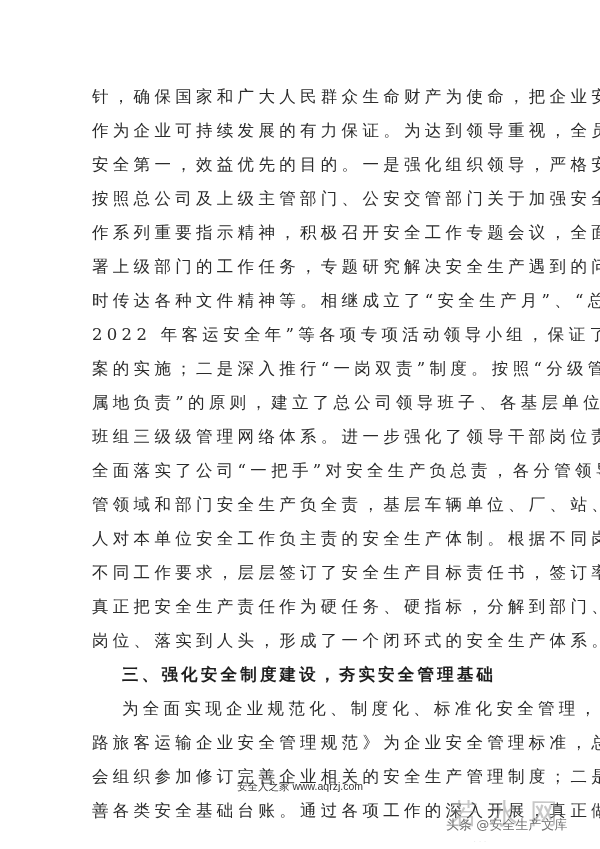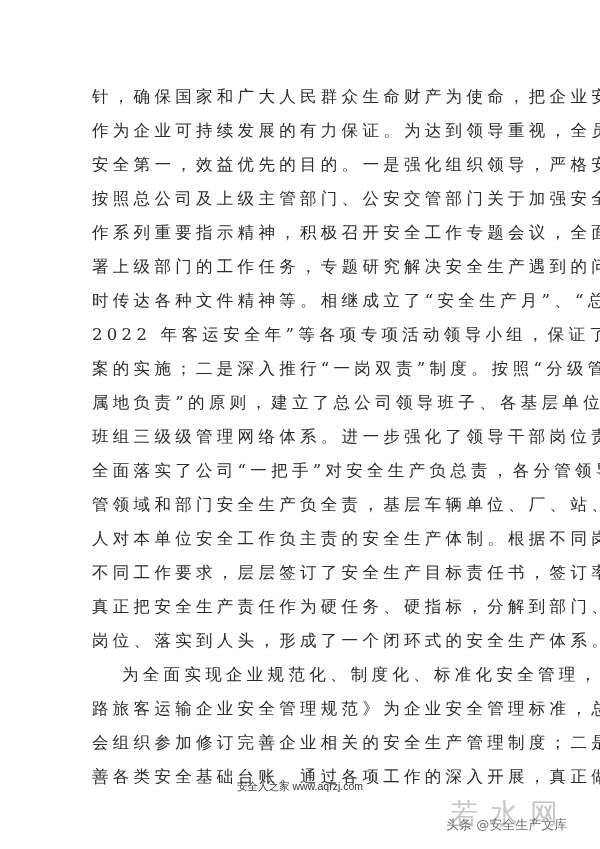--- a/index.html
+++ b/index.html
@@ -110,20 +110,21 @@
     <div class="line">2022 年客运安全年”等各项专项活动领导小组，保证了活动方</div>
     <div class="line">案的实施；二是深入推行“一岗双责”制度。按照“分级管理、</div>
     <div class="line">属地负责”的原则，建立了总公司领导班子、各基层单位及基层</div>
     <div class="line">班组三级级管理网络体系。进一步强化了领导干部岗位责任制，</div>
     <div class="line">全面落实了公司“一把手”对安全生产负总责，各分管领导对分</div>
     <div class="line">管领域和部门安全生产负全责，基层车辆单位、厂、站、队负责</div>
     <div class="line">人对本单位安全工作负主责的安全生产体制。根据不同岗位性质、</div>
     <div class="line">不同工作要求，层层签订了安全生产目标责任书，签订率达 100%。</div>
     <div class="line">真正把安全生产责任作为硬任务、硬指标，分解到部门、细化到</div>
     <div class="line">岗位、落实到人头，形成了一个闭环式的安全生产体系。</div>
+    <div class="line indent heading">三、强化安全制度建设，夯实安全管理基础</div>
     <div class="line indent">为全面实现企业规范化、制度化、标准化安全管理，以《道</div>
     <div class="line">路旅客运输企业安全管理规范》为企业安全管理标准，总公司工</div>
     <div class="line">会组织参加修订完善企业相关的安全生产管理制度；二是整理完</div>
     <div class="line">善各类安全基础台账。通过各项工作的深入开展，真正做到了记</div>
   </div>
 
   <div class="footer-site">安全人之家 www.aqrzj.com</div>
 
   <div class="watermark">
     <div class="wm-big">若水网</div>

